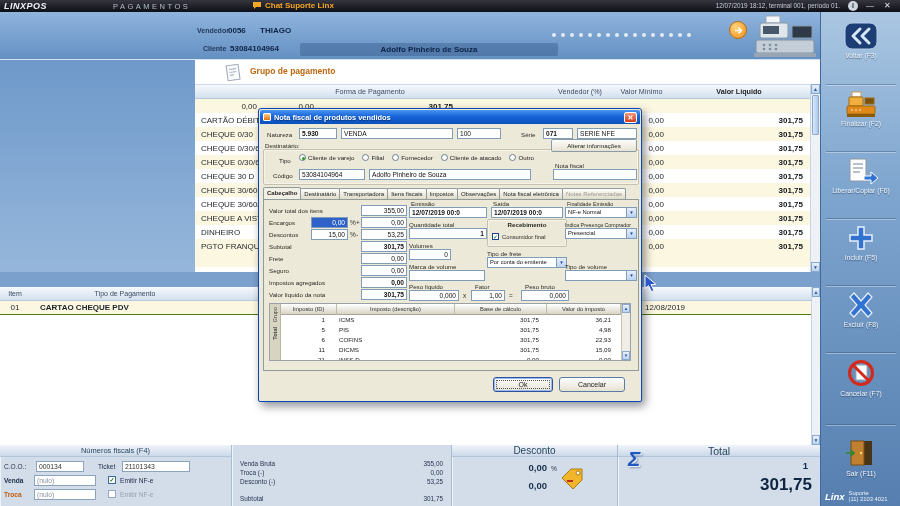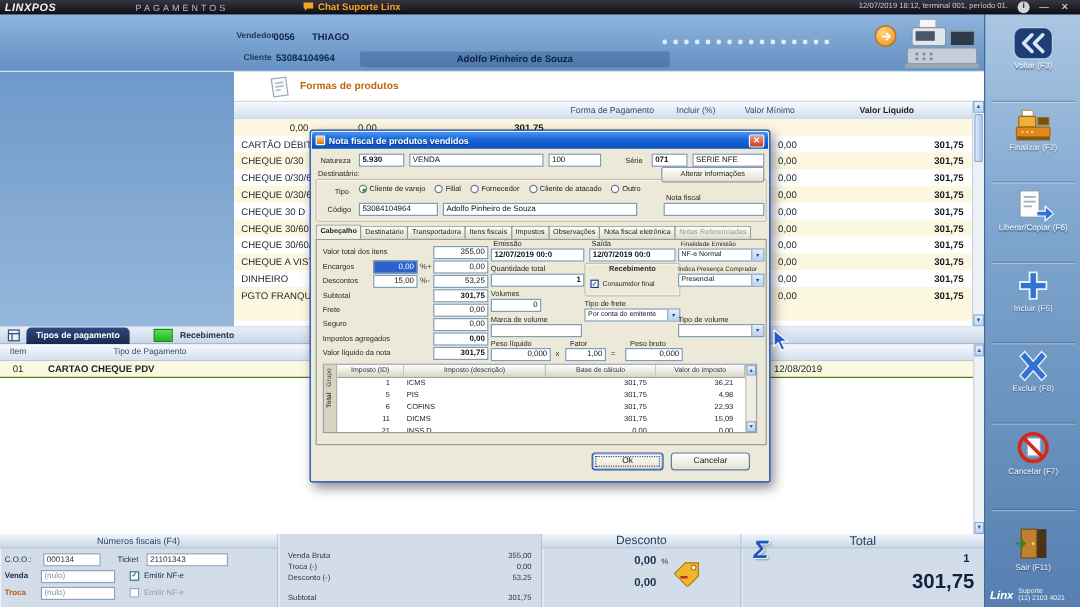--- a/index.html
+++ b/index.html
@@ -24,21 +24,21 @@
 .cli-strip span{font-size:8px;font-weight:bold;color:#0c2248}
 .dots{position:absolute;left:552px;top:18px}
 .dots i{display:inline-block;width:4px;height:4px;border-radius:50%;background:rgba(255,255,255,.78);margin-right:5px}
 .next{position:absolute;left:729px;top:9px;width:18px;height:18px;border-radius:50%;background:radial-gradient(circle at 35% 30%,#ffd27a,#ef9018);border:1px solid #b86e10;display:flex;align-items:center;justify-content:center}
 
 
 .mainbg{position:absolute;left:0;top:60px;width:820px;height:212px;background:linear-gradient(180deg,#6e99ca,#96b7db)}
 .paypanel{position:absolute;left:195px;top:60px;width:625px;height:212px;background:#fff}
 .pp-title{position:absolute;left:55px;top:6px;font-size:8.5px;font-weight:bold;color:#bc650c}
 .pp-head{position:absolute;left:0;top:24px;width:615px;height:15px;display:flex;align-items:center;background:linear-gradient(#f6f9fd,#d3e0ef);border-top:1px solid #cdd9e8;border-bottom:1px solid #b9c9dc;font-size:7.2px;color:#3c4c60}
-.hcf{width:350px;text-align:right}.hcd{width:70px;text-align:center}.hcm{width:53px;text-align:center}.hcl{width:142px;text-align:center;font-weight:bold;color:#222}
+.hcf{width:350px;text-align:center}.hcd{width:70px;text-align:center}.hcm{width:53px;text-align:center}.hcl{width:142px;text-align:center;font-weight:bold;color:#222}
 .pp-rows{position:absolute;left:0;top:39px;width:615px}
 .pay-row{display:flex;height:14px;align-items:center;font-size:8px;color:#26292e}
 .pay-row:nth-child(odd){background:#fbf7e0}
 .cf{width:350px;padding-left:6px;overflow:hidden;white-space:nowrap}
 .cd{width:70px;text-align:right;padding-right:8px}
 .cm{width:53px;text-align:right;padding-right:4px}
 .cl{width:142px;text-align:right;padding-right:7px;font-weight:bold;color:#14171c}
 .pay-partial{position:absolute;left:0;top:193px;width:615px;height:14px;background:#fbf7e0}
 .sb{position:absolute;background:#eef2f7;border-left:1px solid #c8d4e2}
 .sb .ar{position:absolute;left:0;width:100%;height:10px;background:linear-gradient(#e9f1fc,#bcd2ee);border:1px solid #89a8d0;color:#2a5a9a;font-size:5px;text-align:center;line-height:9px}
@@ -182,24 +182,24 @@
   </div>
 
   <div class="mainbg"></div>
   <div class="paypanel">
     <svg style="position:absolute;left:28px;top:3px" width="20" height="19" viewBox="0 0 20 19">
       <g transform="rotate(-8 10 9)">
           <rect x="4" y="2" width="12" height="15" fill="#f8fafc" stroke="#98a6b4"></rect>
           <path d="M6.5 6 h7 M6.5 9 h7 M6.5 12 h4" stroke="#a8b6c4" stroke-width="1.2"></path>
         </g>
     </svg>
-    <span class="pp-title">Formas de produtos</span>
+    <span class="pp-title">Grupo de pagamento</span>
     <div class="pp-head">
       <span class="hcf">Forma de Pagamento</span>
-      <span class="hcd">Incluir (%)</span>
+      <span class="hcd">Vendedor (%)</span>
       <span class="hcm">Valor Mínimo</span>
       <span class="hcl">Valor Líquido</span>
     </div>
     <div class="pp-rows">
 
     <div class="pay-row">
         <span class="cd">0,00</span>
         <span class="cm">0,00</span>
         <span class="cl">301,75</span>
       </div>
@@ -265,29 +265,20 @@
       </div>
       </div>
     <div class="pay-partial"></div>
     <div class="sb" style="left:615px;top:24px;width:10px;height:188px">
       <span class="ar" style="top:0">▲</span>
       <span class="th" style="top:11px;height:40px"></span>
       <span class="ar" style="top:178px">▼</span>
     </div>
   </div>
 
-  <div class="tabstrip">
-    <svg style="position:absolute;left:6px;top:2px" width="11" height="11" viewBox="0 0 11 11">
-        <rect x="1" y="1" width="9" height="9" fill="#e8eef6" stroke="#2c4b7e"></rect>
-        <path d="M1 4 h9 M4 4 v6" stroke="#2c4b7e"></path>
-      </svg>
-    <span class="t1">Tipos de pagamento</span>
-    <span class="greensq"></span>
-    <span class="t2">Recebimento</span>
-  </div>
 
   <div class="lower">
     <div class="lt-head">
       <span class="lt-item">Item</span>
       <span class="lt-tipo">Tipo de Pagamento</span>
     </div>
     <div class="lt-rows">
 
     <div class="lt-row">
         <span class="v-item">01</span>

